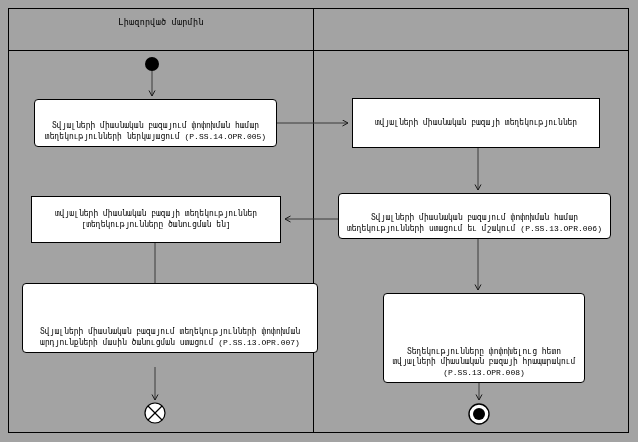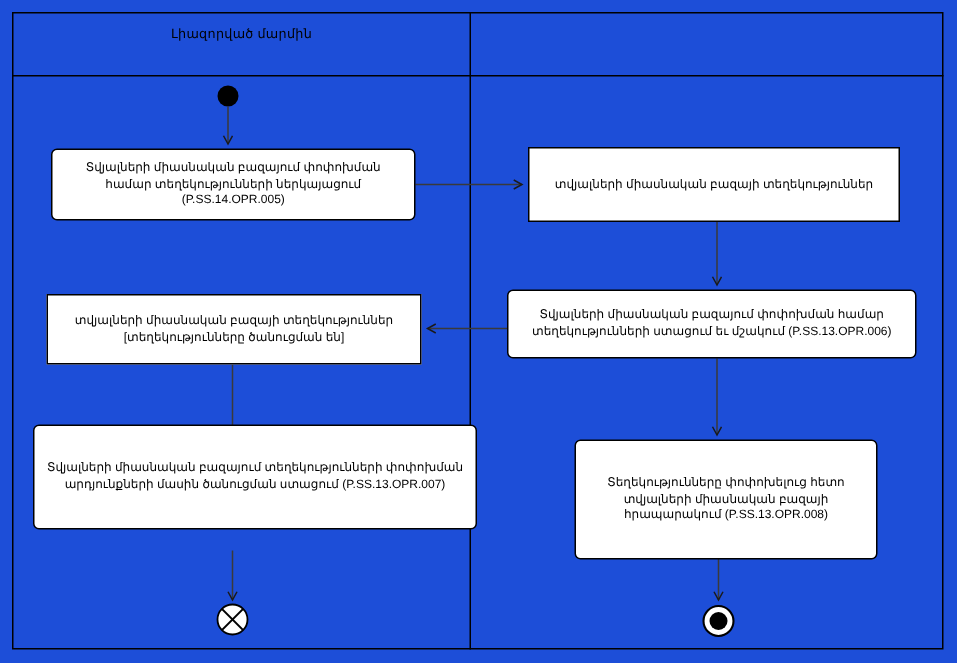--- a/index.html
+++ b/index.html
@@ -1,21 +1,21 @@
 <!DOCTYPE html>
 <html><head>
 <meta charset="utf-8">
 <style>
   html, body { margin: 0; padding: 0; background: #ffffff; }
   .canvas {
     position: relative;
     width: 638px;
     height: 442px;
-    background: #1d4ed8;
-    font-family: Liberation Sans, sans-serif;
+    background: #a3a3a3;
+    font-family: Liberation Mono, monospace;
     color: #000000;
     overflow: hidden;
   }
   .frame {
     position: absolute;
     left: 8px; top: 8px;
     width: 621px; height: 425px;
     border: 1px solid #000000;
     box-sizing: border-box;
   }
@@ -47,21 +47,21 @@
     box-sizing: border-box;
     display: flex;
     flex-direction: column;
     align-items: center;
     justify-content: center;
     text-align: center;
     font-size: 8px;
     line-height: 1.35;
     padding: 3px 7px;
   }
-  .action { border-radius: 4px; }
+  .action { border-radius: 4px; justify-content: flex-end; }
   .object { border-radius: 0; text-align: right; }
   .object .state { display: block; }
   svg.overlay {
     position: absolute;
     left: 0; top: 0;
     width: 638px; height: 442px;
     pointer-events: none;
   }
 </style>
 </head>
@@ -121,17 +121,17 @@
 
   <div class="node object" style="left:31px; top:196px; width:250px; height:47px;">
     <span>տվյալների միասնական բազայի տեղեկություններ</span>
     <span class="state">[տեղեկությունները ծանուցման են]</span>
   </div>
 
   <div class="node action" style="left:22px; top:283px; width:296px; height:70px;">
     <span>Տվյալների միասնական բազայում տեղեկությունների փոփոխման արդյունքների մասին ծանուցման ստացում (P.SS.13.OPR.007)</span>
   </div>
 
-  <div class="node action" style="left:383px; top:293px; width:202px; height:80px;">
+  <div class="node action" style="left:383px; top:293px; width:202px; height:90px;">
     <span>Տեղեկությունները փոփոխելուց հետո տվյալների միասնական բազայի հրապարակում (P.SS.13.OPR.008)</span>
   </div>
 
 </div>
 
 </body></html>

